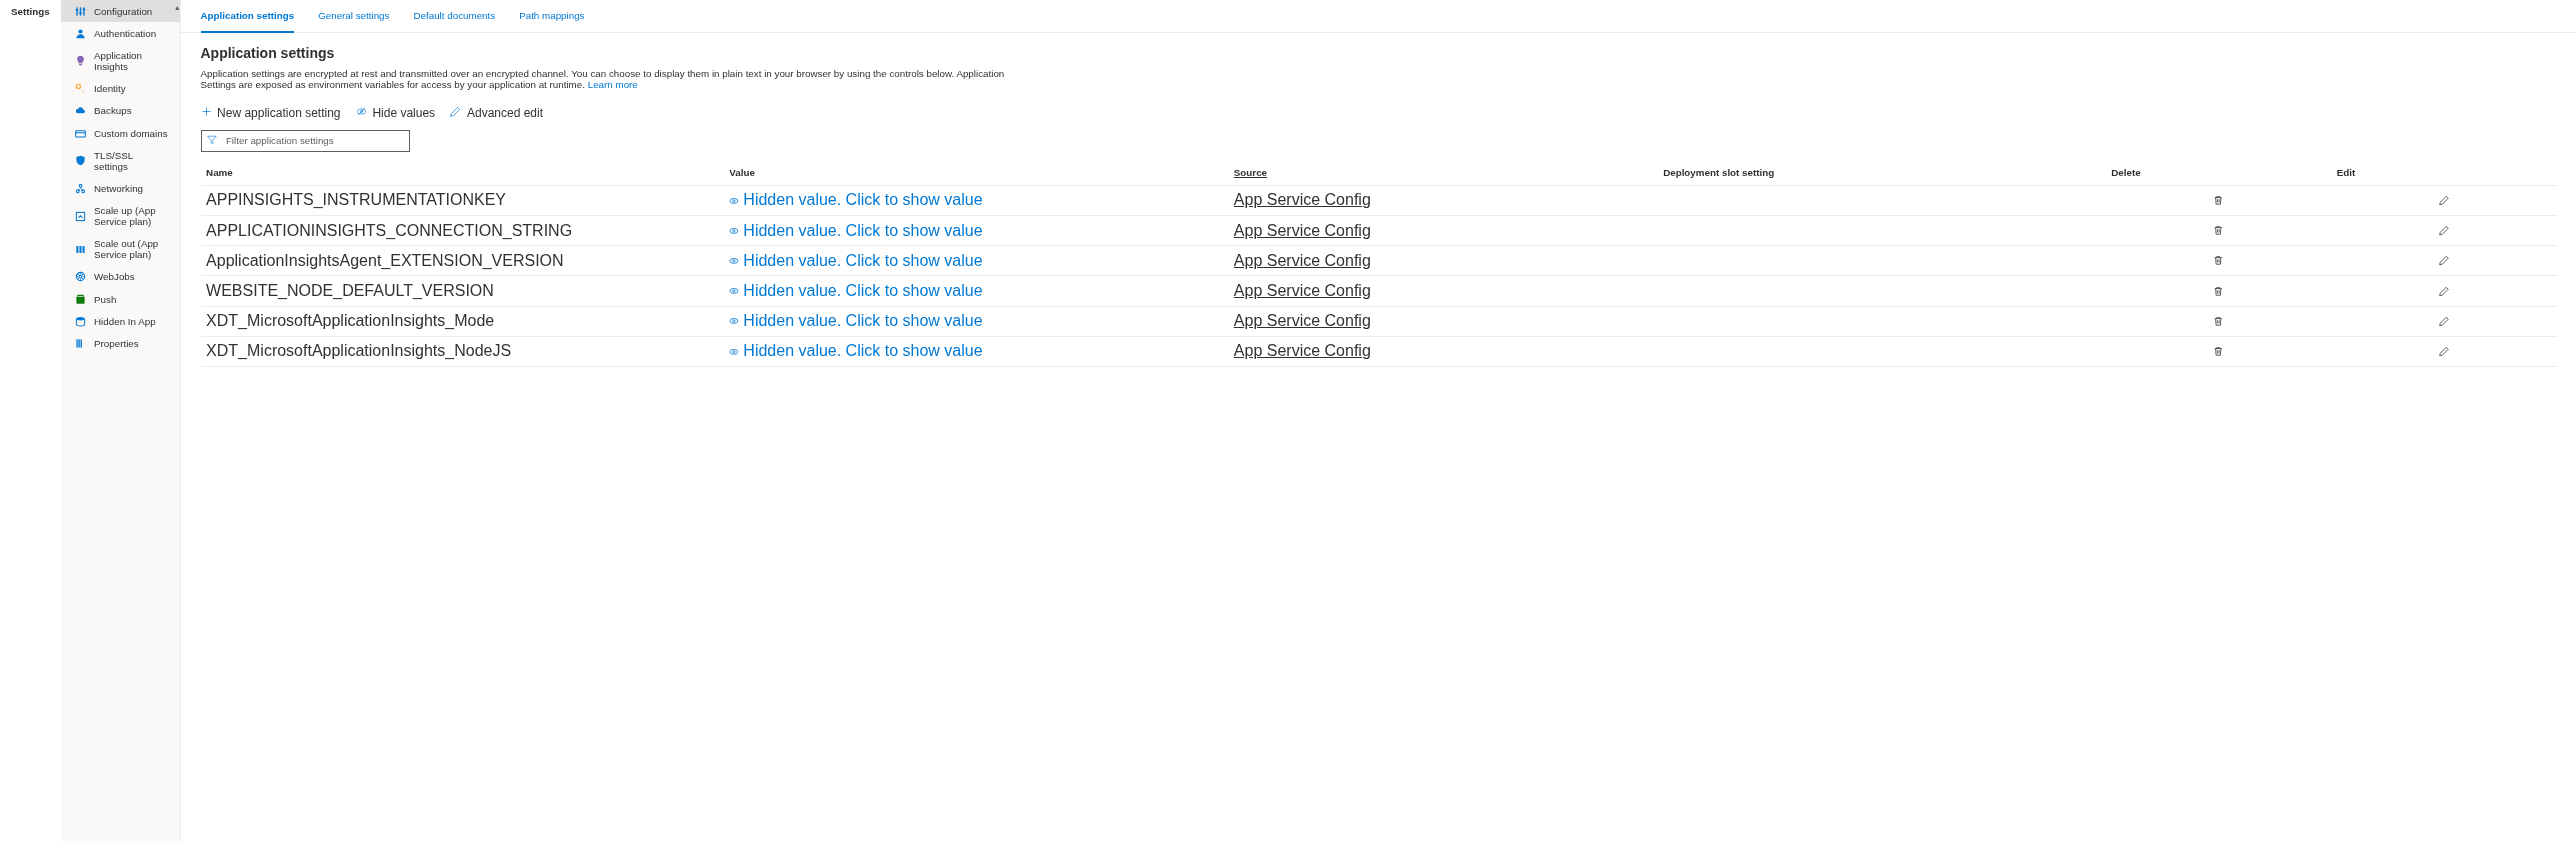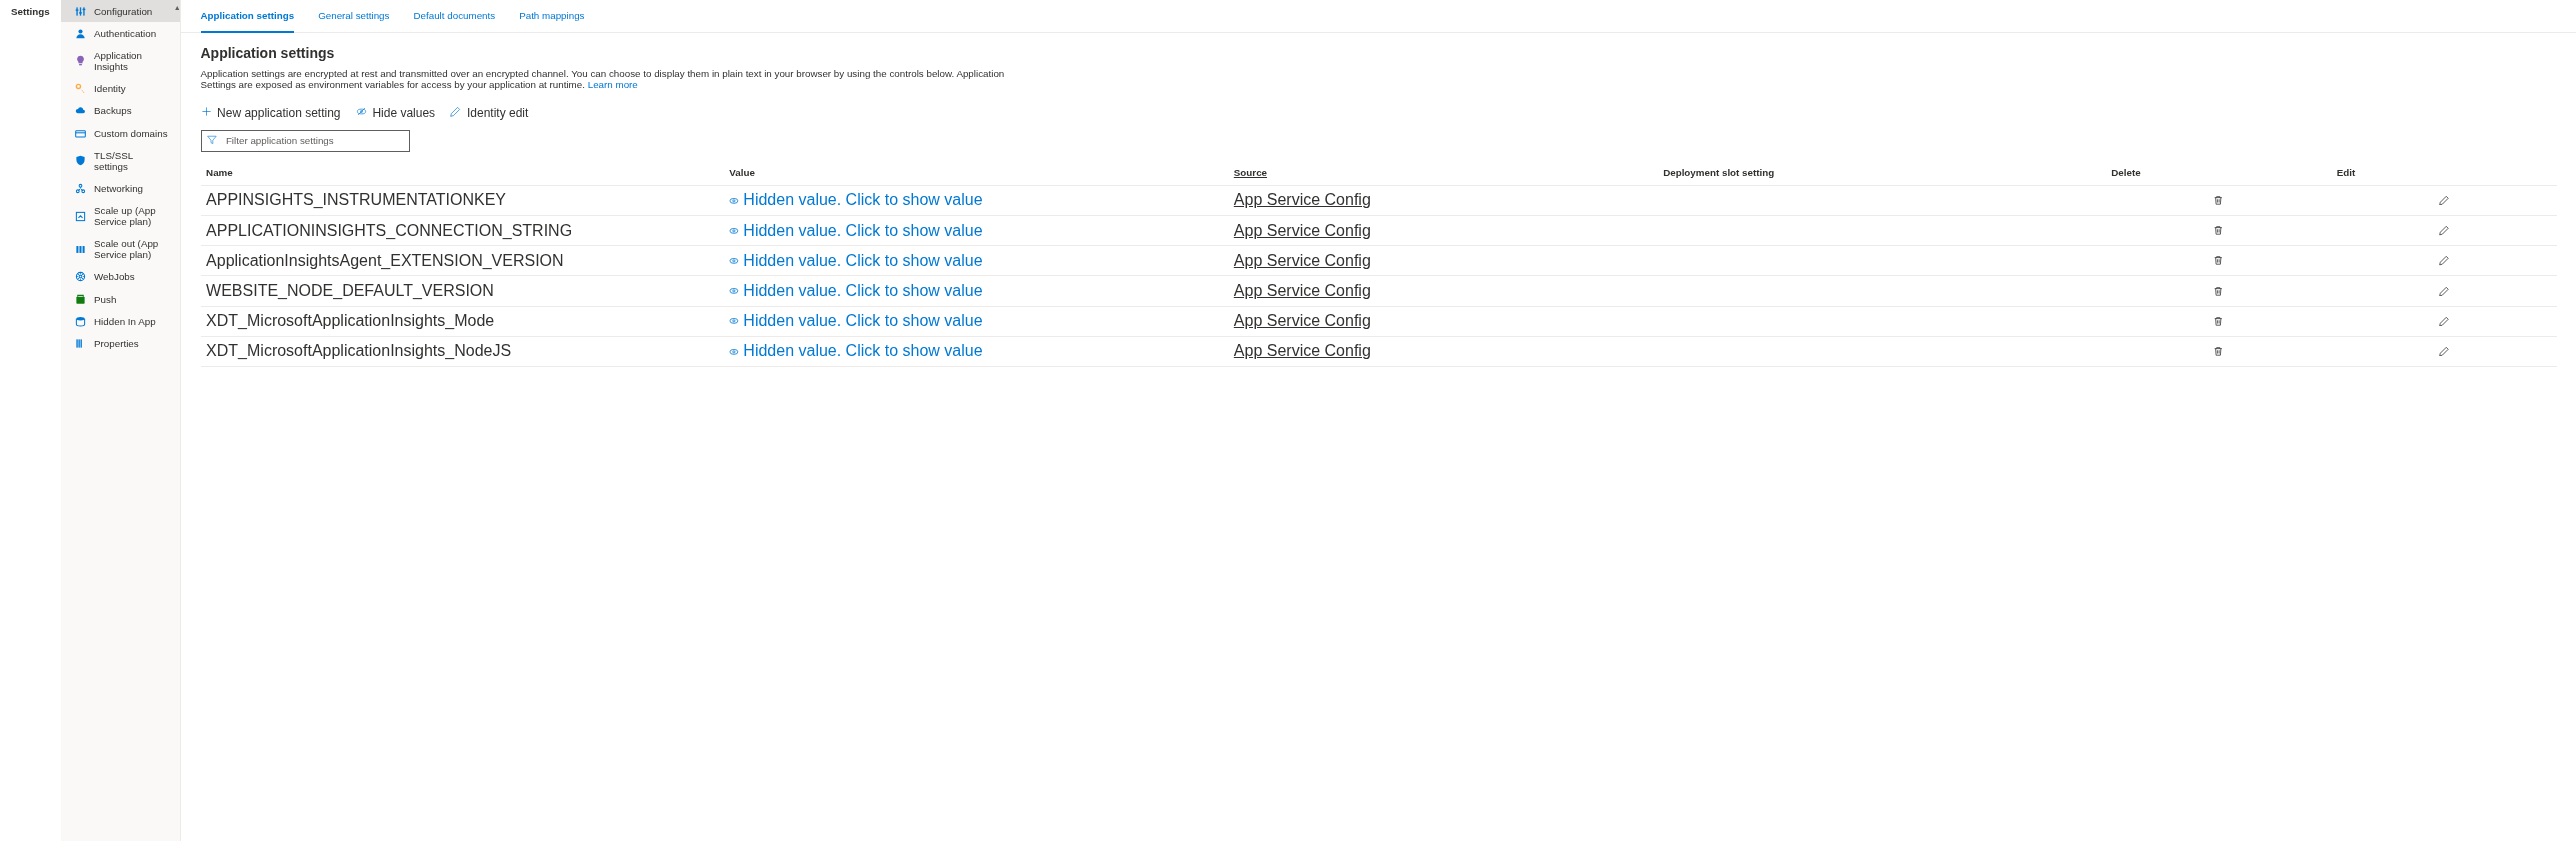--- a/index.html
+++ b/index.html
@@ -222,21 +222,21 @@
           </svg>
       </span>
       <span>Hide values</span>
     </div>
     <div class="toolbar-btn">
       <span>
         <svg width="11" height="11" viewBox="0 0 16 16" fill="none" stroke="currentColor" stroke-width="1">
             <path d="M11 2l3 3-9 9-4 1 1-4 9-9z"></path>
           </svg>
       </span>
-      <span>Identity edit</span>
+      <span>Advanced edit</span>
     </div>
   </div>
 
   <div class="filter-box">
     <span>
       <svg width="9.8" height="9.8" viewBox="0 0 16 16" fill="none" stroke="#0078d4" stroke-width="1">
           <path d="M1 2h14l-5.5 6.5V14l-3-1.5V8.5L1 2z"></path>
         </svg>
     </span>
     <input type="text" placeholder="Filter application settings" style="">

